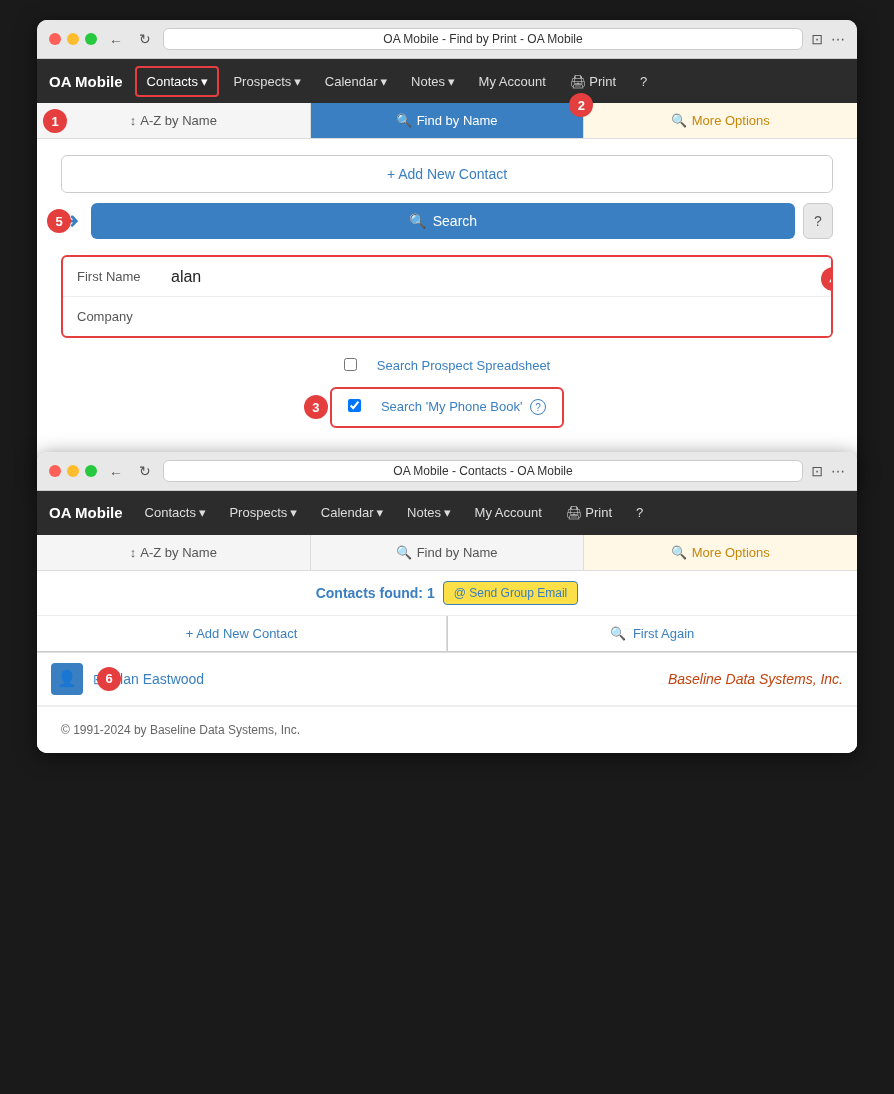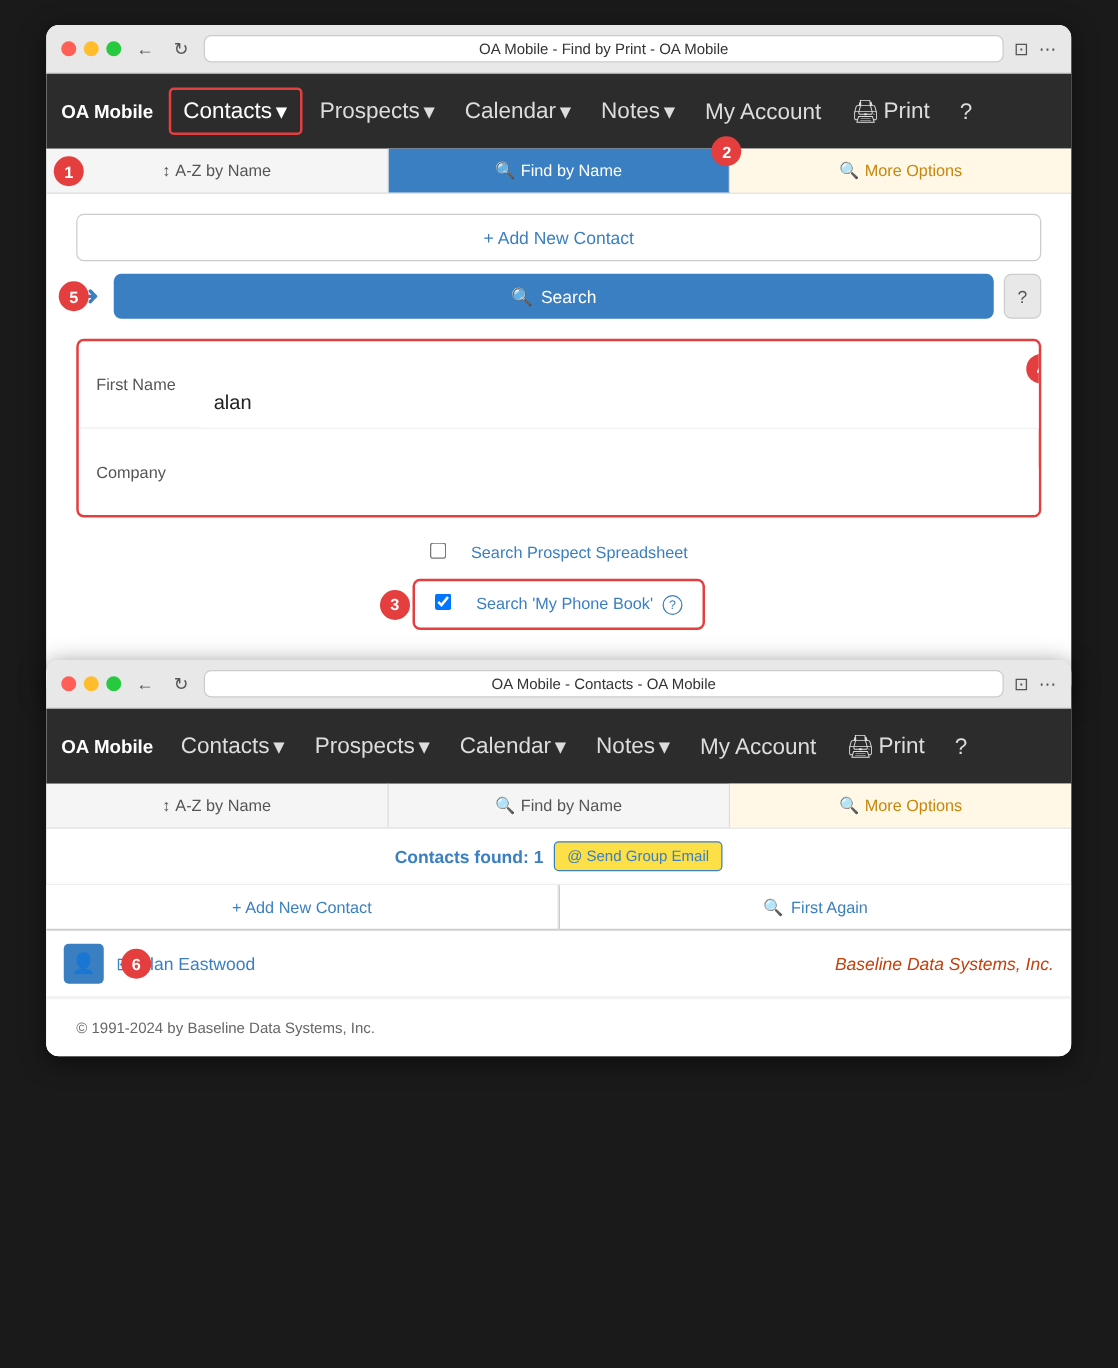--- a/index.html
+++ b/index.html
@@ -71,33 +71,33 @@
       color: #555;
     }
 
     
     .app-navbar {
       background: #2c2c2c;
       padding: 0 12px;
       display: flex;
       align-items: center;
       gap: 4px;
-      height: 60px;
+      height: 44px;
     }
 
     .app-brand {
       color: #fff;
       font-size: 15px;
       font-weight: bold;
       margin-right: 8px;
     }
 
     .nav-item {
       color: #ddd;
-      font-size: 18px;
+      font-size: 13px;
       padding: 6px 10px;
       cursor: pointer;
       display: flex;
       align-items: flex-start;
       gap: 3px;
       border-radius: 4px;
     }
     .nav-item.active {
       border: 2px solid #e53e3e;
       color: #fff;
@@ -216,21 +216,20 @@
       flex-shrink: 0;
     }
 
     .form-input {
       flex: 1;
       padding: 10px 8px;
       border: none;
       outline: none;
       font-size: 16px;
       color: #222;
-      margin-top: 31px;
     }
 
     
     .checkboxes-area {
       display: flex;
       flex-direction: column;
       align-items: center;
       gap: 12px;
       margin-bottom: 16px;
     }

